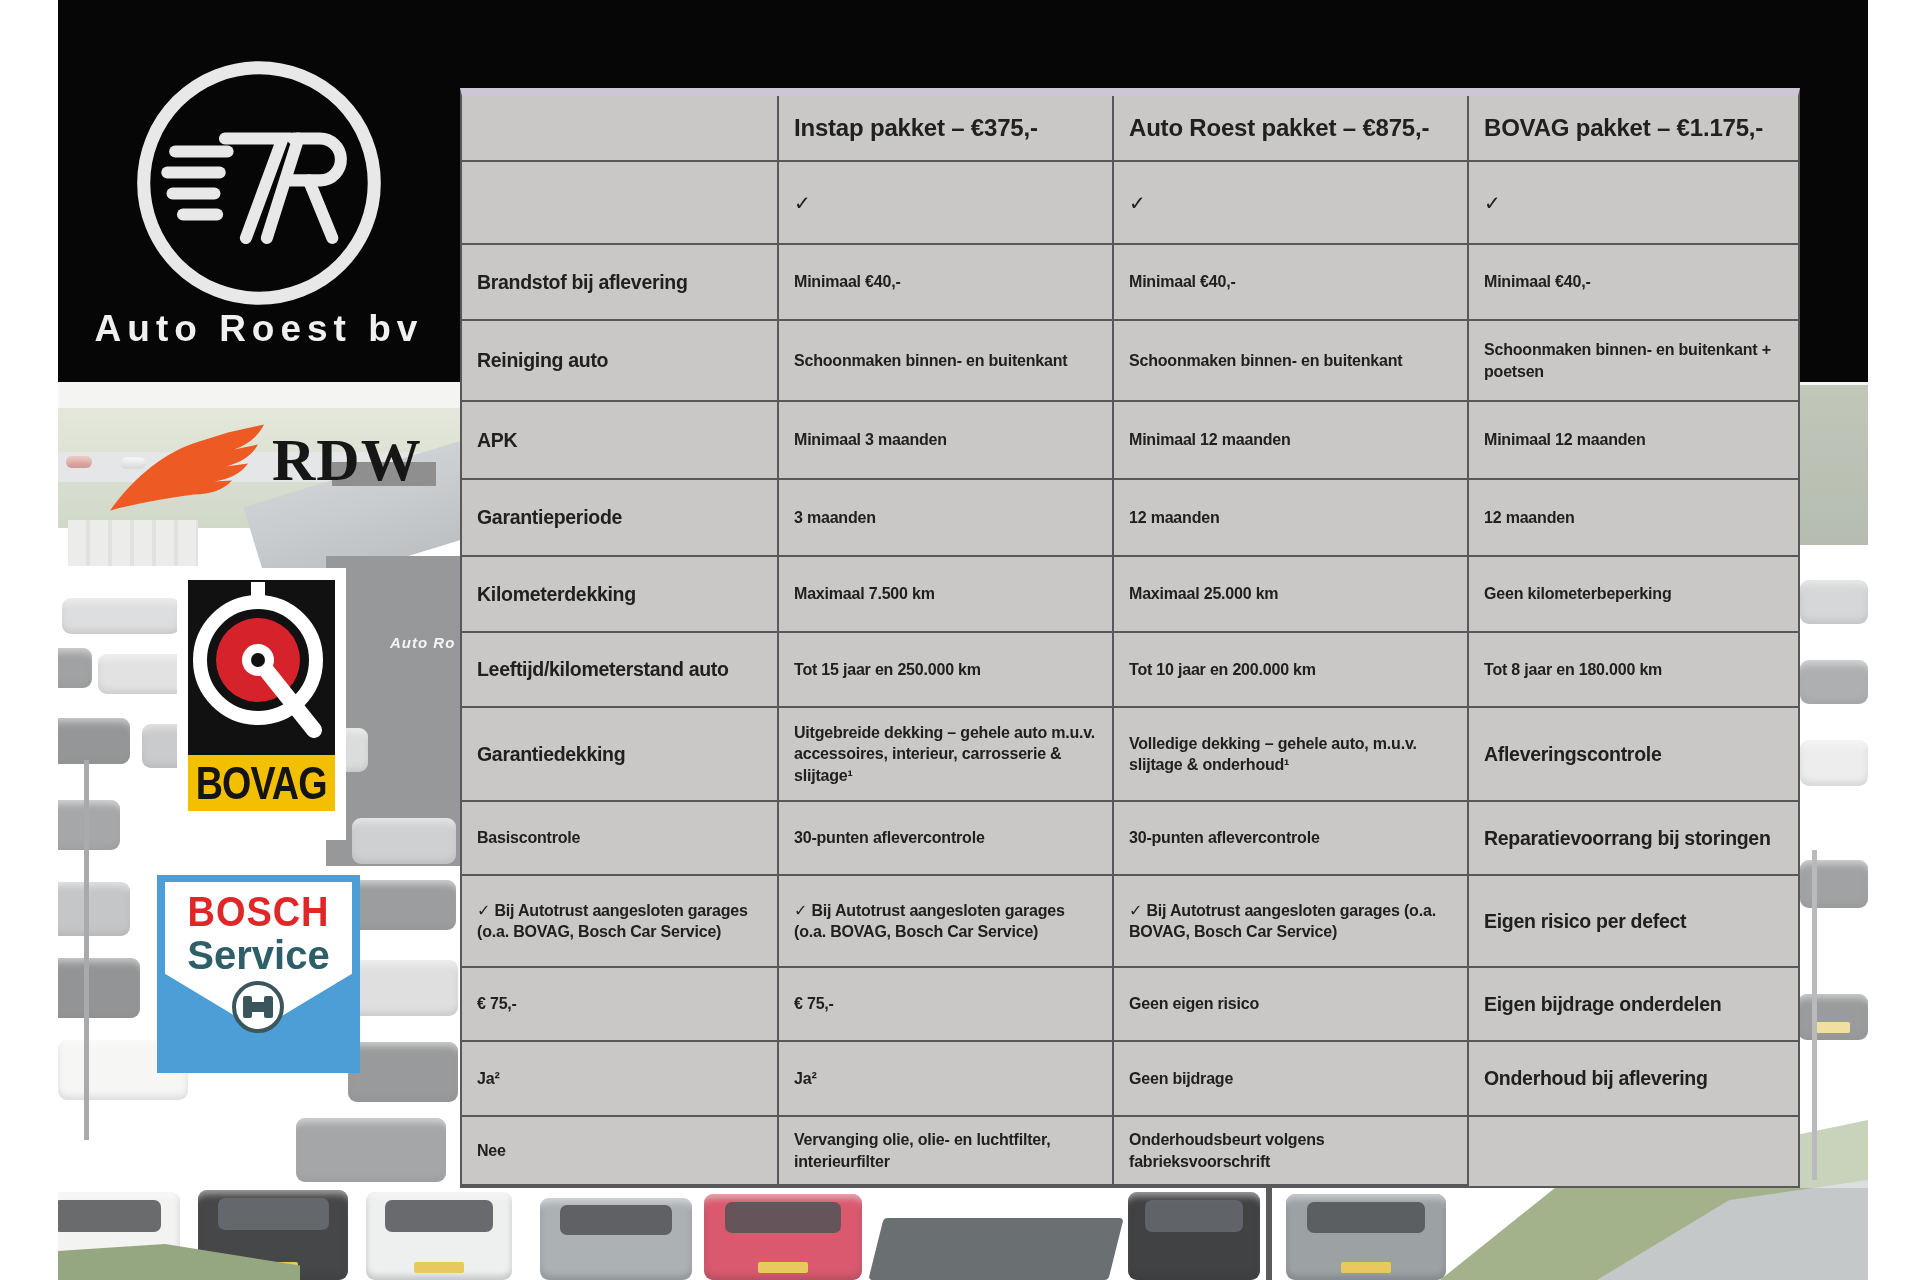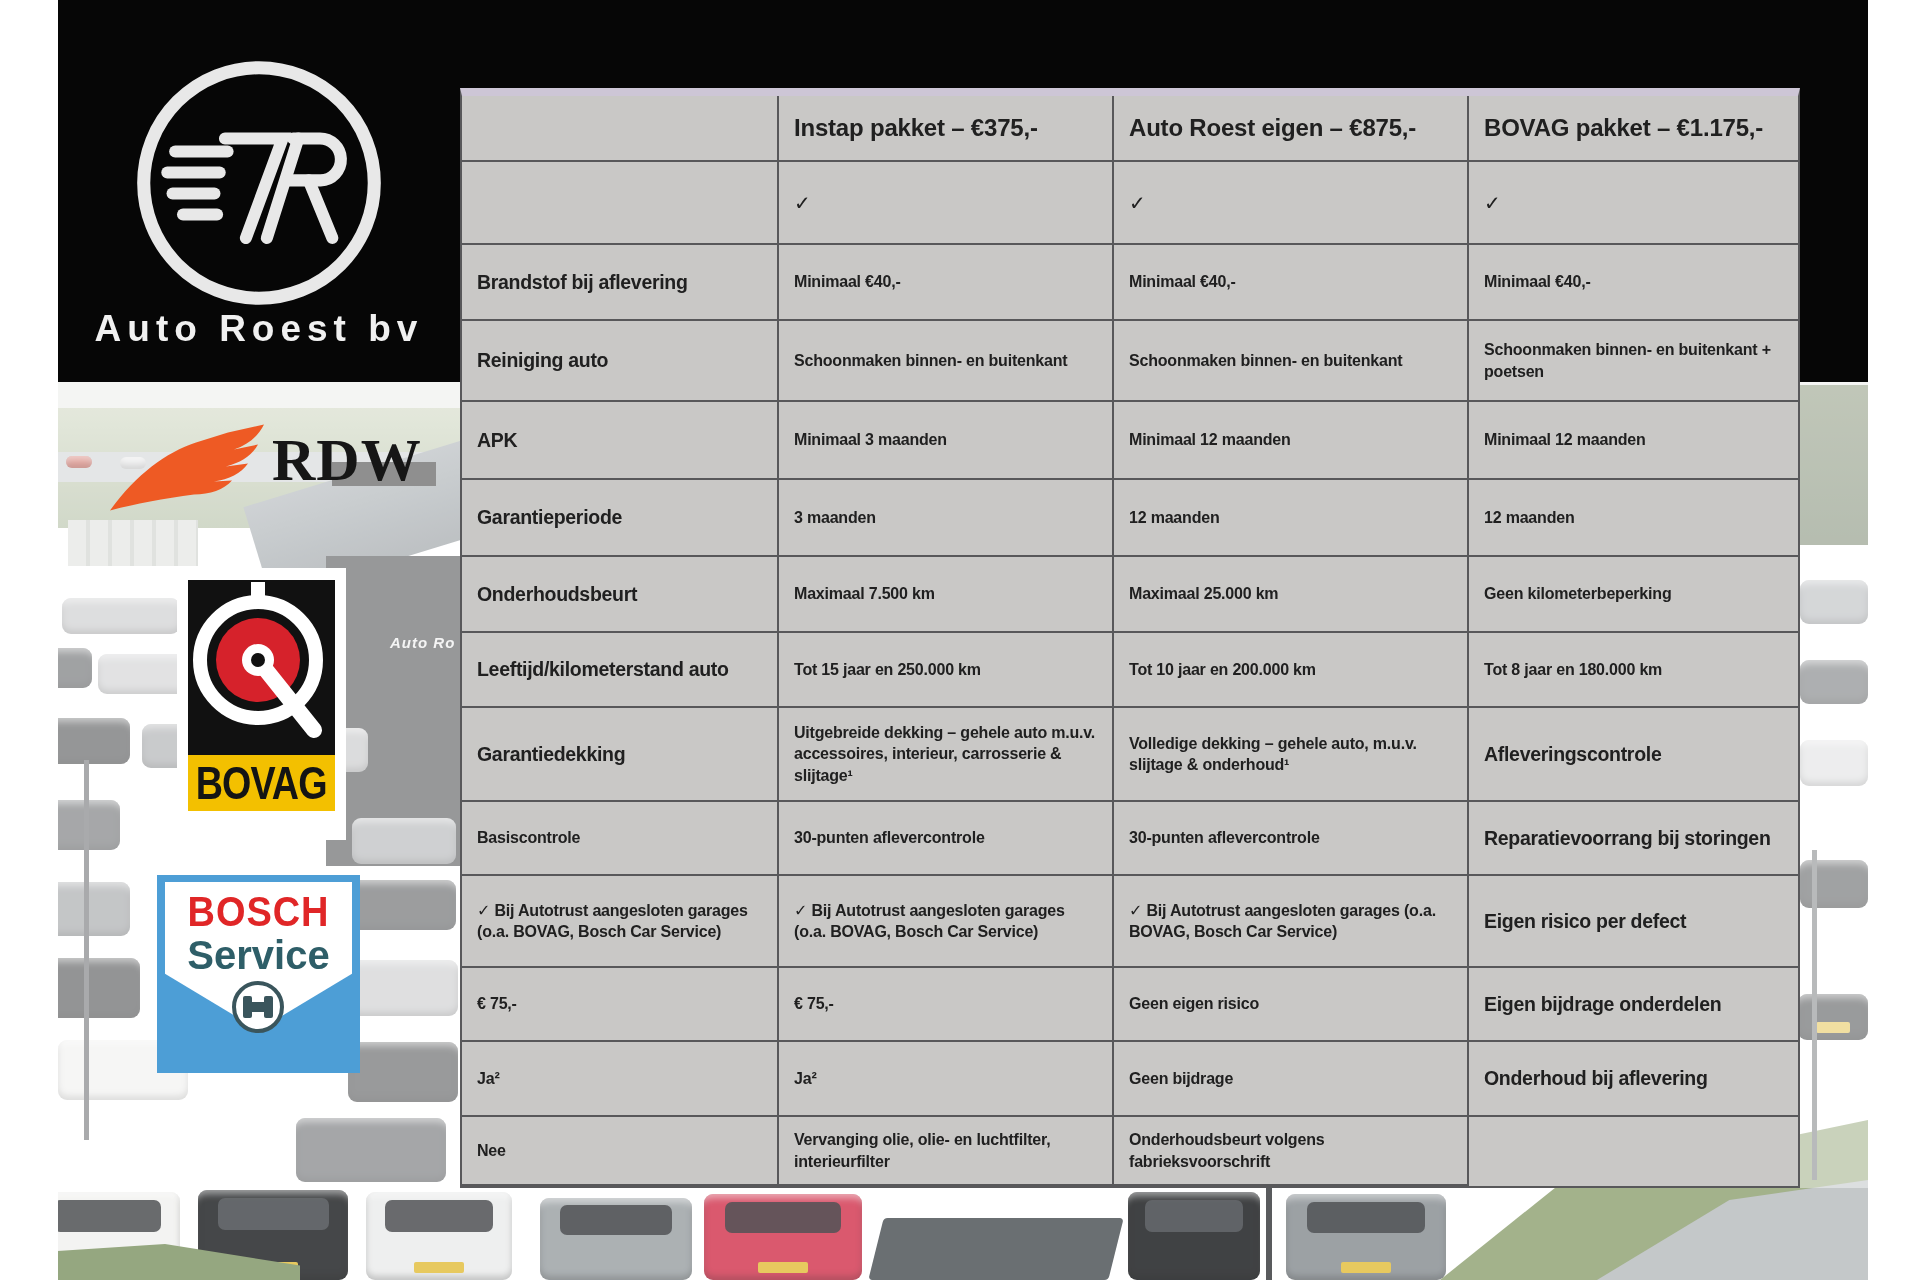--- a/index.html
+++ b/index.html
@@ -204,21 +204,21 @@
         <path d="M69,49 l9,22"></path>
       </g>
     </svg>
     <div class="brandname">Auto Roest bv</div>
   </div>
 
   <div class="pkgtable">
 
     <div class="cell lbl"></div>
     <div class="cell hdr">Instap pakket – €375,-</div>
-    <div class="cell hdr">Auto Roest eigen – €875,-</div>
+    <div class="cell hdr">Auto Roest pakket – €875,-</div>
     <div class="cell hdr">BOVAG pakket – €1.175,-</div>
 
     <div class="cell lbl"></div>
     <div class="cell chk">✓</div>
     <div class="cell chk">✓</div>
     <div class="cell chk">✓</div>
 
     <div class="cell lbl">Brandstof bij aflevering</div>
     <div class="cell val">Minimaal €40,-</div>
     <div class="cell val">Minimaal €40,-</div>
@@ -232,21 +232,21 @@
     <div class="cell lbl">APK</div>
     <div class="cell val">Minimaal 3 maanden</div>
     <div class="cell val">Minimaal 12 maanden</div>
     <div class="cell val">Minimaal 12 maanden</div>
 
     <div class="cell lbl">Garantieperiode</div>
     <div class="cell val">3 maanden</div>
     <div class="cell val">12 maanden</div>
     <div class="cell val">12 maanden</div>
 
-    <div class="cell lbl">Onderhoudsbeurt</div>
+    <div class="cell lbl">Kilometerdekking</div>
     <div class="cell val">Maximaal 7.500 km</div>
     <div class="cell val">Maximaal 25.000 km</div>
     <div class="cell val">Geen kilometerbeperking</div>
 
     <div class="cell lbl">Leeftijd/kilometerstand auto</div>
     <div class="cell val">Tot 15 jaar en 250.000 km</div>
     <div class="cell val">Tot 10 jaar en 200.000 km</div>
     <div class="cell val">Tot 8 jaar en 180.000 km</div>
 
     <div class="cell lbl">Garantiedekking</div>

